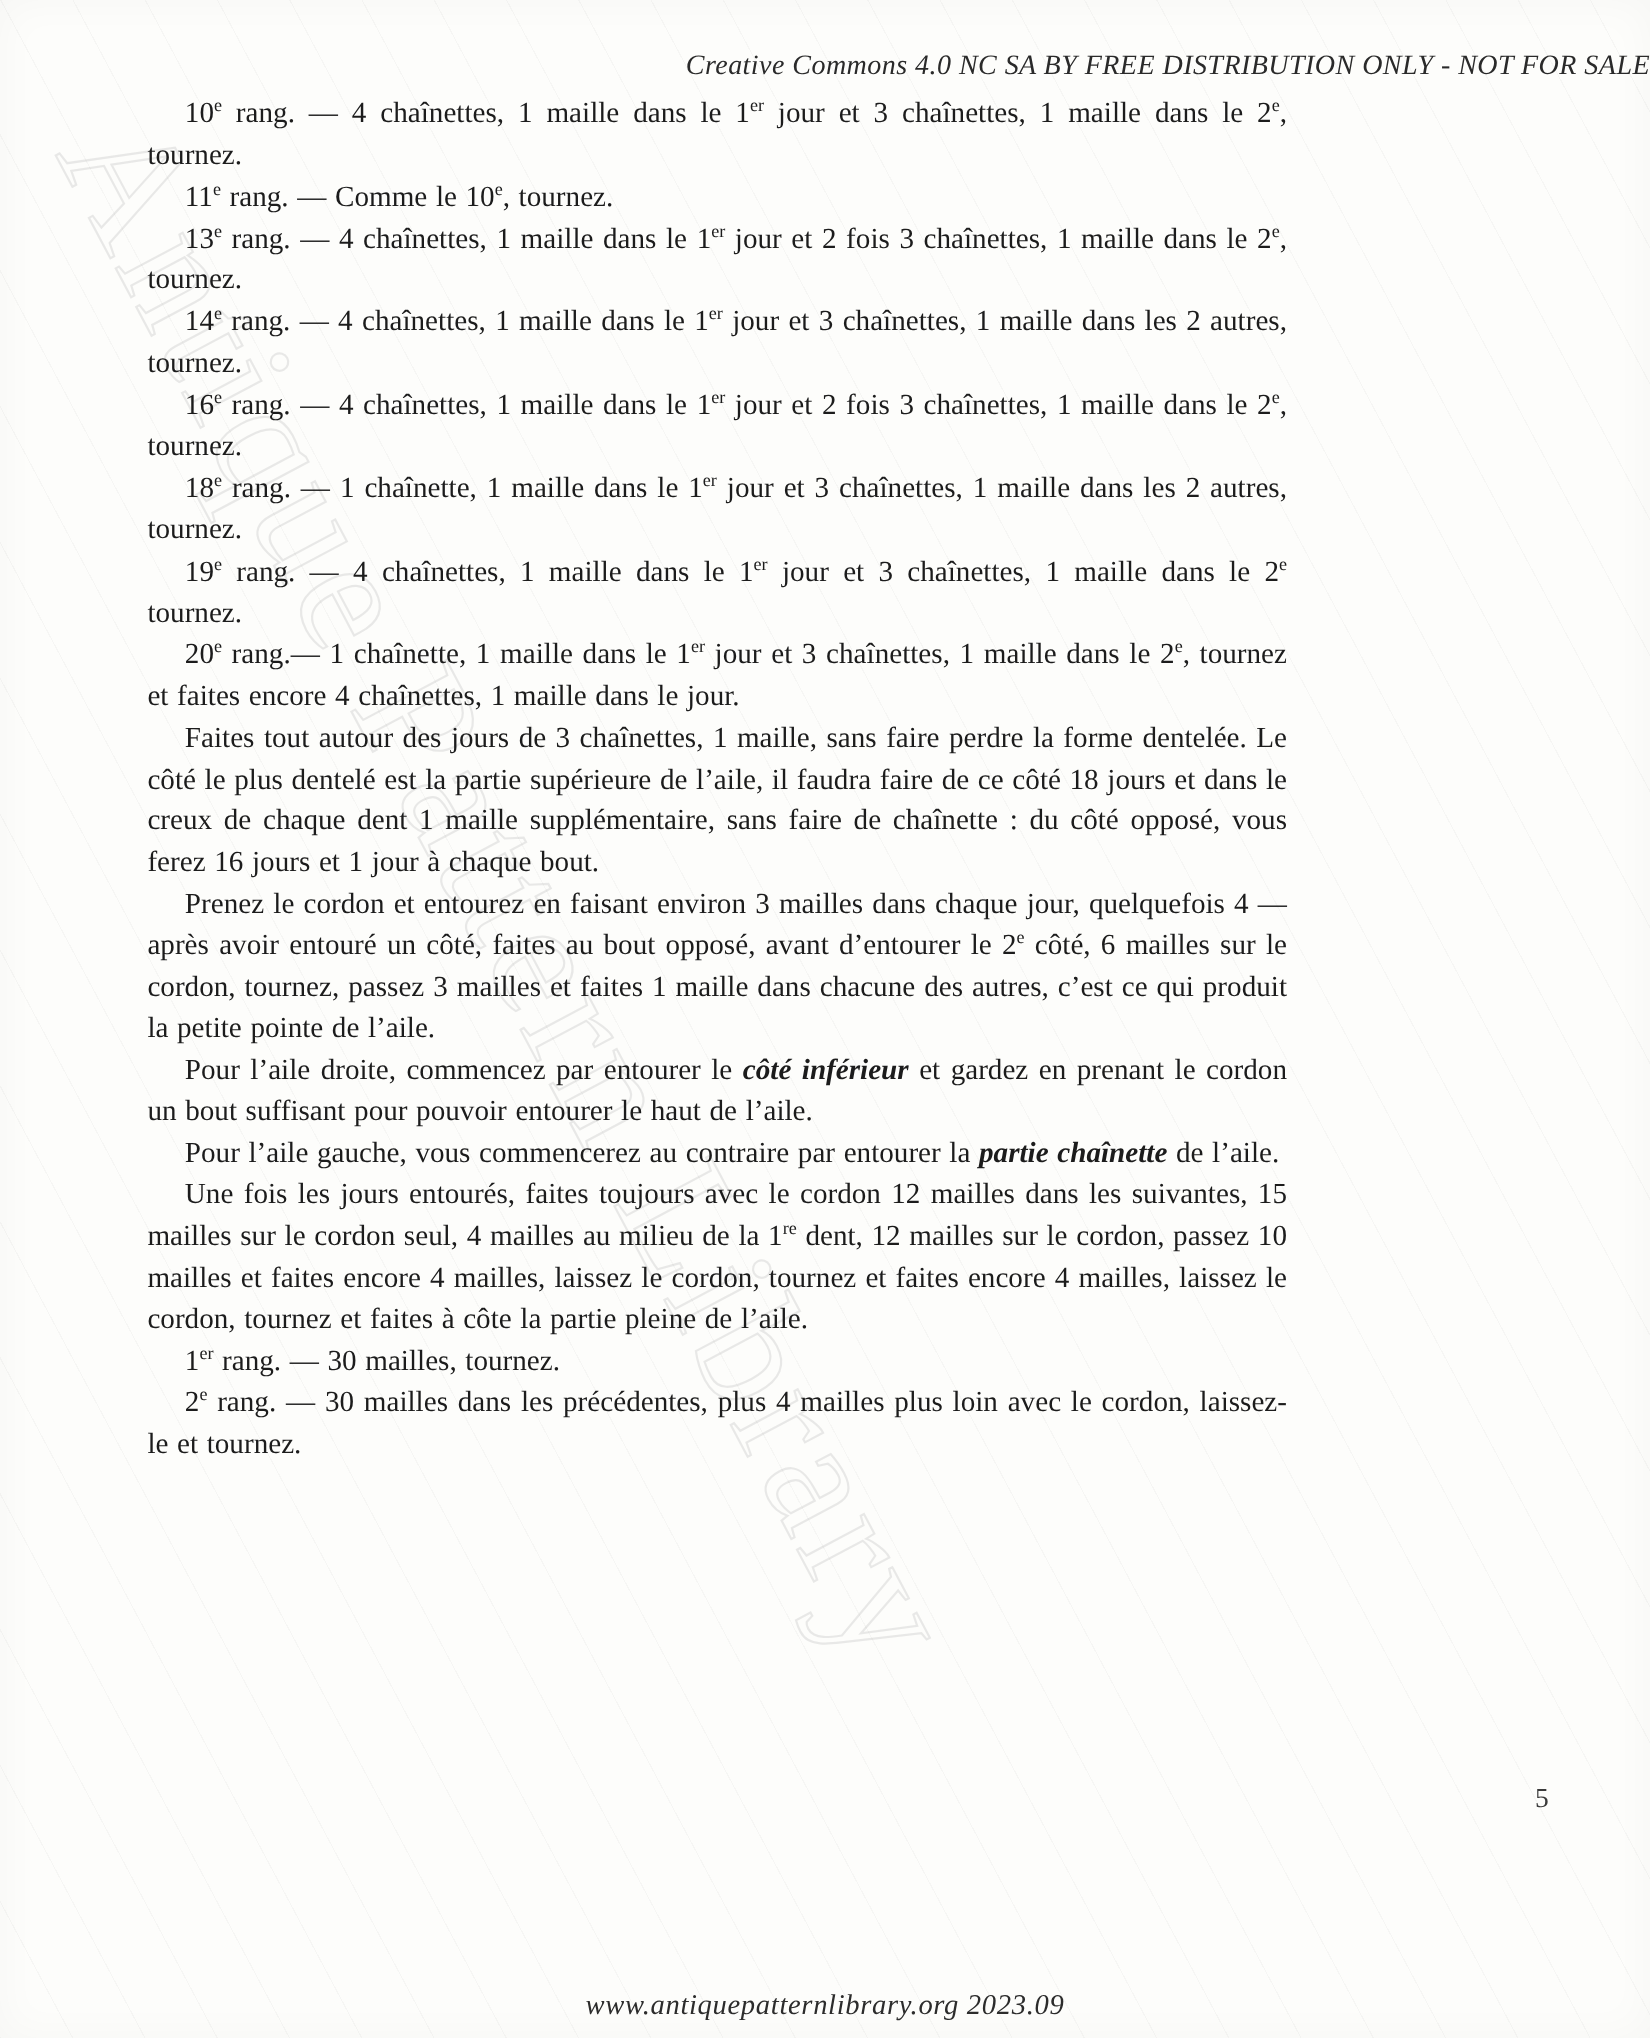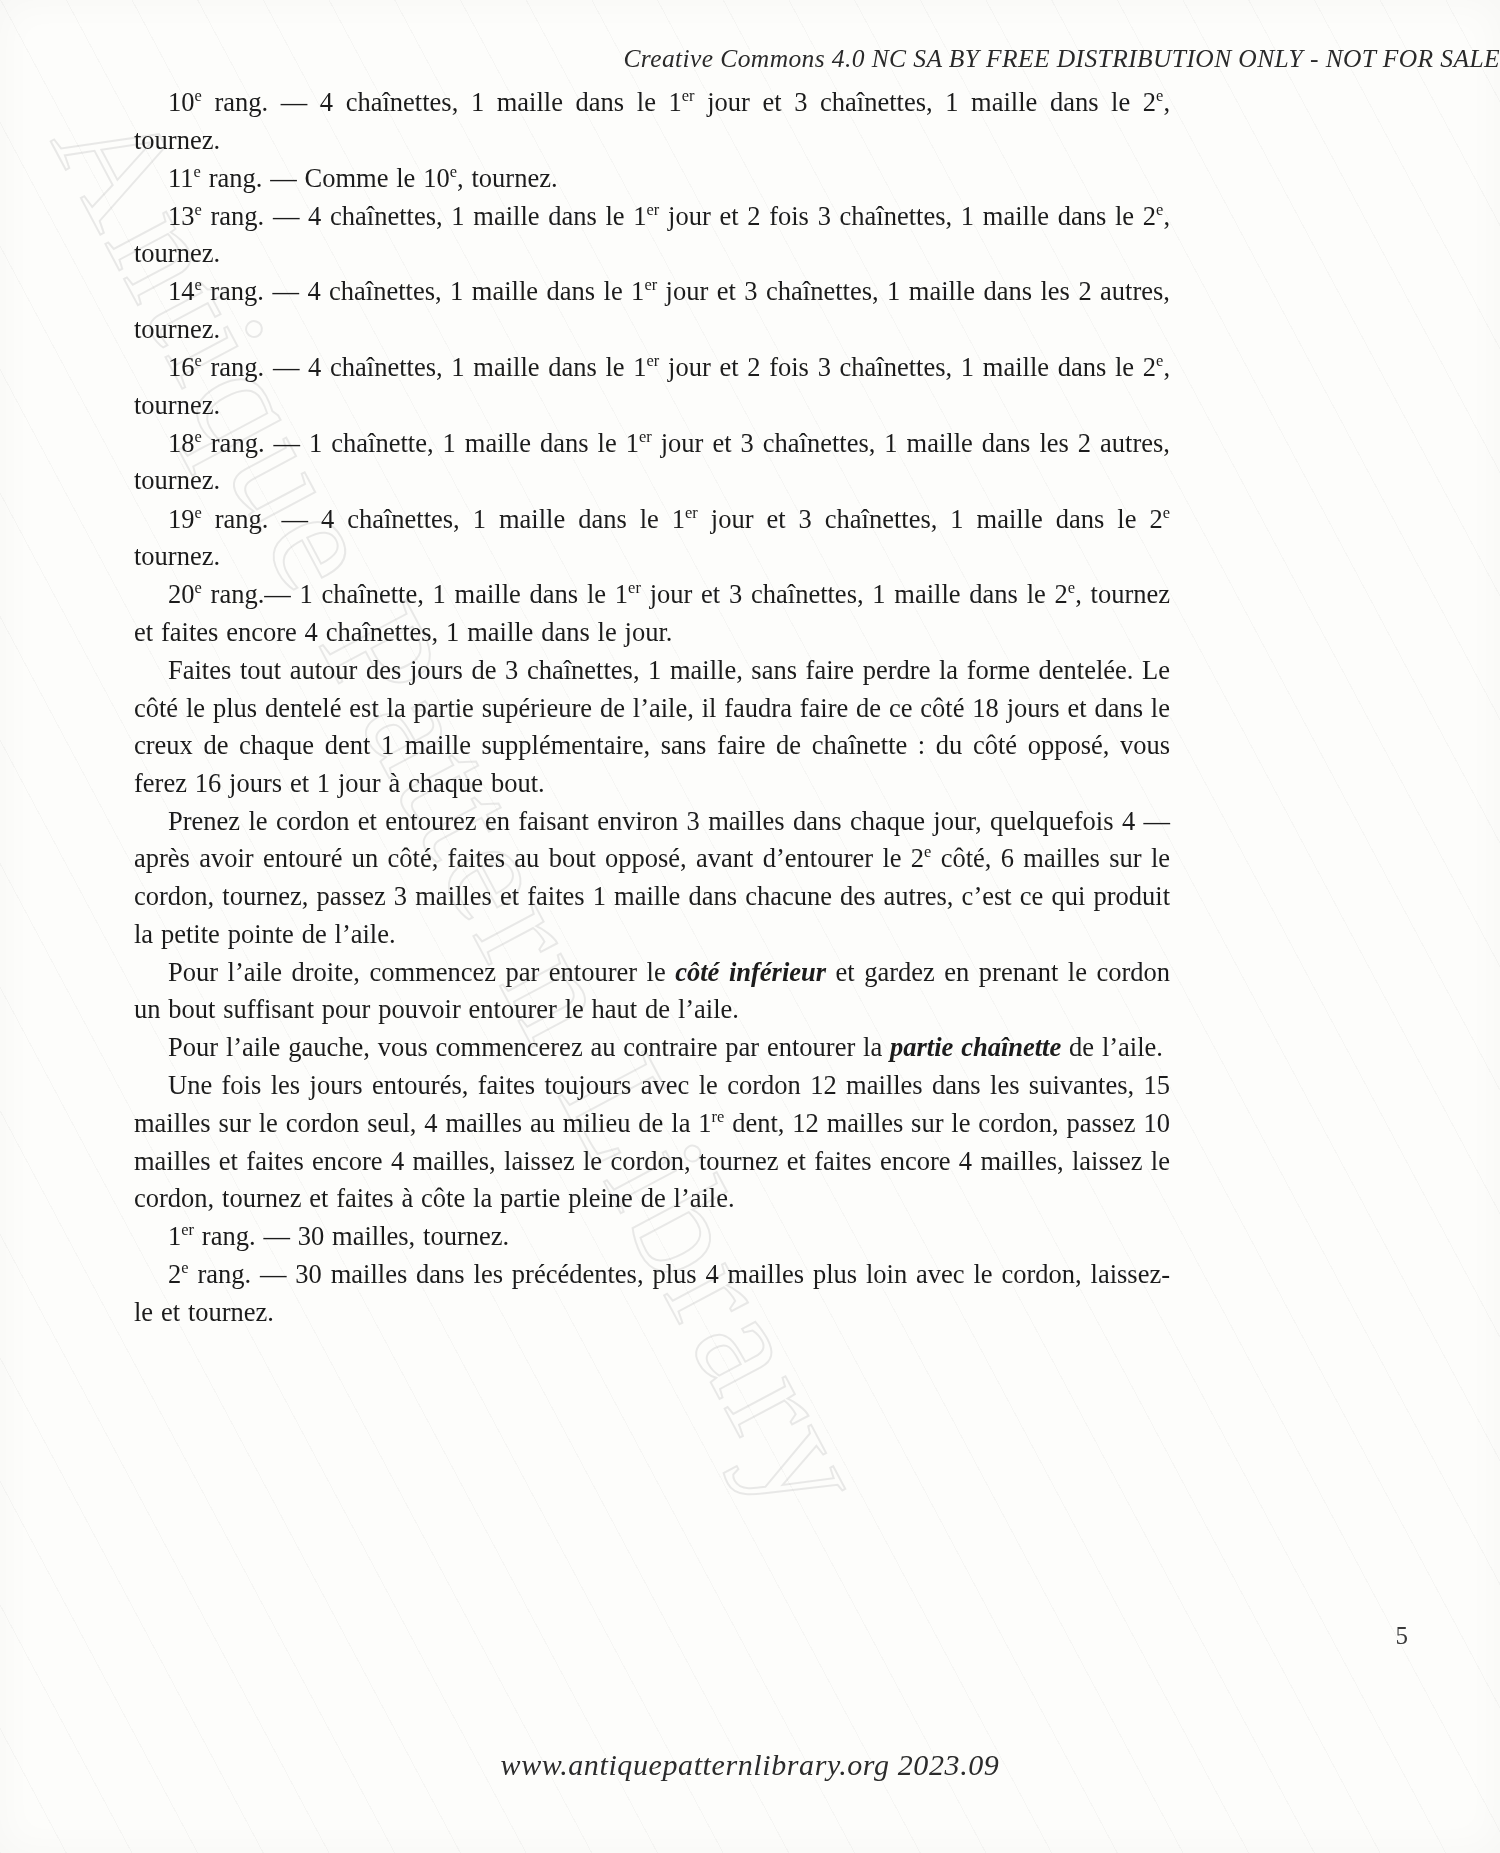--- a/index.html
+++ b/index.html
@@ -86,25 +86,25 @@
   .page-number {
     position: absolute;
     right: 92px;
     top: 1622px;
     font-size: 25px;
     color: #3a3a3a;
   }
   .footer-line {
     position: absolute;
     left: 0; right: 0;
-    top: 1748px;
+    top: 1808px;
     text-align: center;
     font-family: "Liberation Serif", serif;
     font-style: italic;
-    font-size: 30px;
+    font-size: 26px;
     letter-spacing: 0.6px;
     color: #2c2c2c;
     white-space: nowrap;
   }
 </style>
 </head>
 <body>
 
 <div class="page">
 

